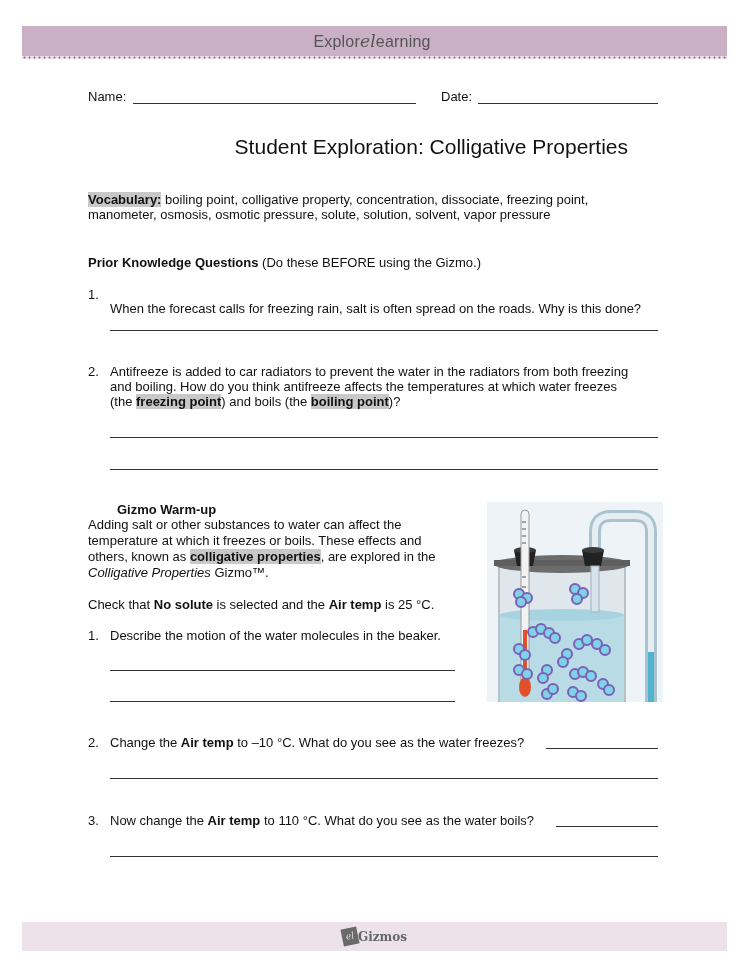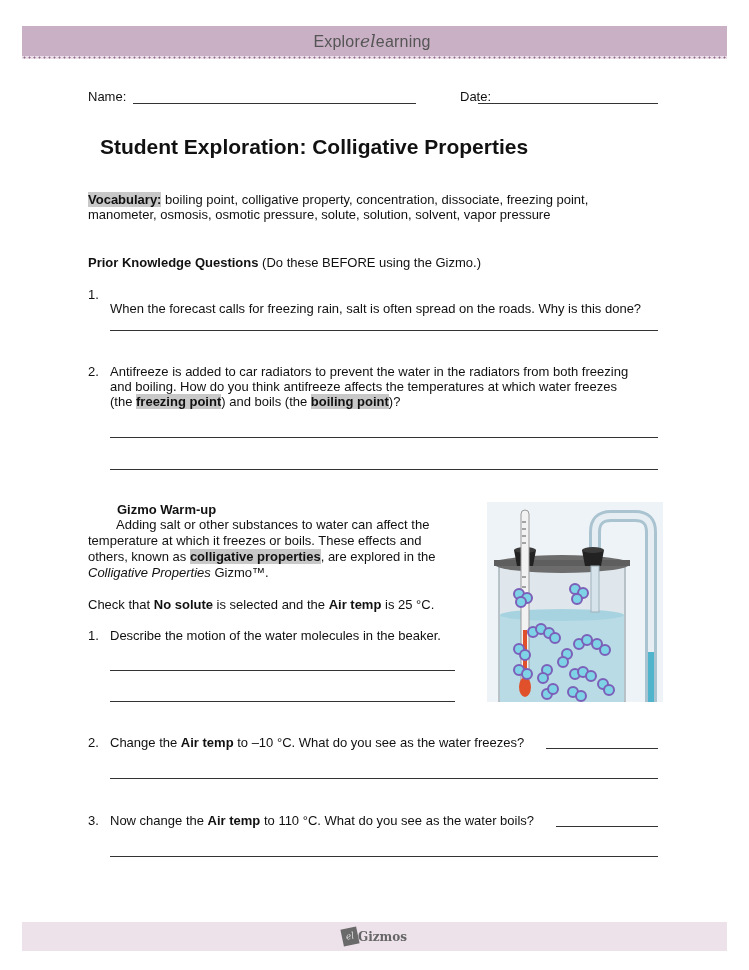--- a/index.html
+++ b/index.html
@@ -15,38 +15,38 @@
     .footer-band { left: 22px; top: 922px; width: 705px; height: 29px; background: #ede1ea; }
     .footer-logo { left: 0; top: 927px; width: 749px; text-align: center; }
     .footer-logo .badge { display: inline-block; width: 16px; height: 17px; background: #6a6a6a;
       transform: rotate(-12deg); vertical-align: middle; color: #ddd; font-size: 9px; font-family: "DejaVu Serif", serif;
       font-style: italic; line-height: 17px; text-align: center; }
     .footer-logo .word { font-family: "DejaVu Serif", serif; font-weight: bold; font-size: 12px; color: #666; vertical-align: middle; }
 
     .t { font-size: 13px; line-height: 16px; white-space: nowrap; }
     .b { font-weight: bold; }
     .hl { background: #c8c8c8; }
-    .title { left: 0; width: 628px; top: 135px; text-align: center; font-size: 21px; font-weight: bold; }
+    .title { left: 0; width: 628px; top: 135px; text-align: right; font-size: 21px; font-weight: normal; }
     .line { height: 0; border-top: 1px solid #333; }
     .num { width: 22px; }
 
     .fig { left: 487px; top: 502px; width: 176px; height: 200px; background: #eef3f7; overflow: hidden; }
   </style>
 </head>
 <body>
 
 <div class="abs header-band"></div>
 <div class="abs header-dots"></div>
 <div class="abs brand">
   <span>Explor</span><span class="script">el</span><span>earning</span>
 </div>
 
 <div class="abs t" style="left:88px; top:89px;">Name:</div>
 <div class="abs line" style="left:133px; top:103px; width:283px;"></div>
-<div class="abs t" style="left:441px; top:89px;margin-left:19px;">Date:</div>
+<div class="abs t" style="left:441px; top:89px;">Date:</div>
 <div class="abs line" style="left:478px; top:103px; width:180px;"></div>
 
 <div class="abs title">Student Exploration: Colligative Properties</div>
 
 <div class="abs t" style="left:88px; top:192px;">
   <span class="b hl">Vocabulary:</span><span> boiling point, colligative property, concentration, dissociate, freezing point,</span>
 </div>
 <div class="abs t" style="left:88px; top:207px;">manometer, osmosis, osmotic pressure, solute, solution, solvent, vapor pressure</div>
 
 <div class="abs t" style="left:88px; top:255px;">
@@ -60,21 +60,21 @@
 <div class="abs t num" style="left:88px; top:364px;">2.</div>
 <div class="abs t" style="left:110px; top:364px;">Antifreeze is added to car radiators to prevent the water in the radiators from both freezing</div>
 <div class="abs t" style="left:110px; top:379px;">and boiling. How do you think antifreeze affects the temperatures at which water freezes</div>
 <div class="abs t" style="left:110px; top:394px;">
   <span>(the </span><span class="b hl">freezing point</span><span>) and boils (the </span><span class="b hl">boiling point</span><span>)?</span>
 </div>
 <div class="abs line" style="left:110px; top:437px; width:548px;"></div>
 <div class="abs line" style="left:110px; top:469px; width:548px;"></div>
 
 <div class="abs t b" style="left:88px; top:502px;margin-left:29px;">Gizmo Warm-up</div>
-<div class="abs t" style="left:88px; top:517px;margin-left:28px;">Adding salt or other substances to water can affect the</div>
+<div class="abs t" style="left:88px; top:517px;">Adding salt or other substances to water can affect the</div>
 <div class="abs t" style="left:88px; top:533px;">temperature at which it freezes or boils. These effects and</div>
 <div class="abs t" style="left:88px; top:549px;">
   <span>others, known as </span><span class="b hl">colligative properties</span><span>, are explored in the</span>
 </div>
 <div class="abs t" style="left:88px; top:565px;">
   <span style="font-style:italic">Colligative Properties</span><span> Gizmo™.</span>
 </div>
 
 <div class="abs t" style="left:88px; top:597px;">
   <span>Check that </span><span class="b">No solute</span><span> is selected and the </span><span class="b">Air temp</span><span> is 25 °C.</span>

